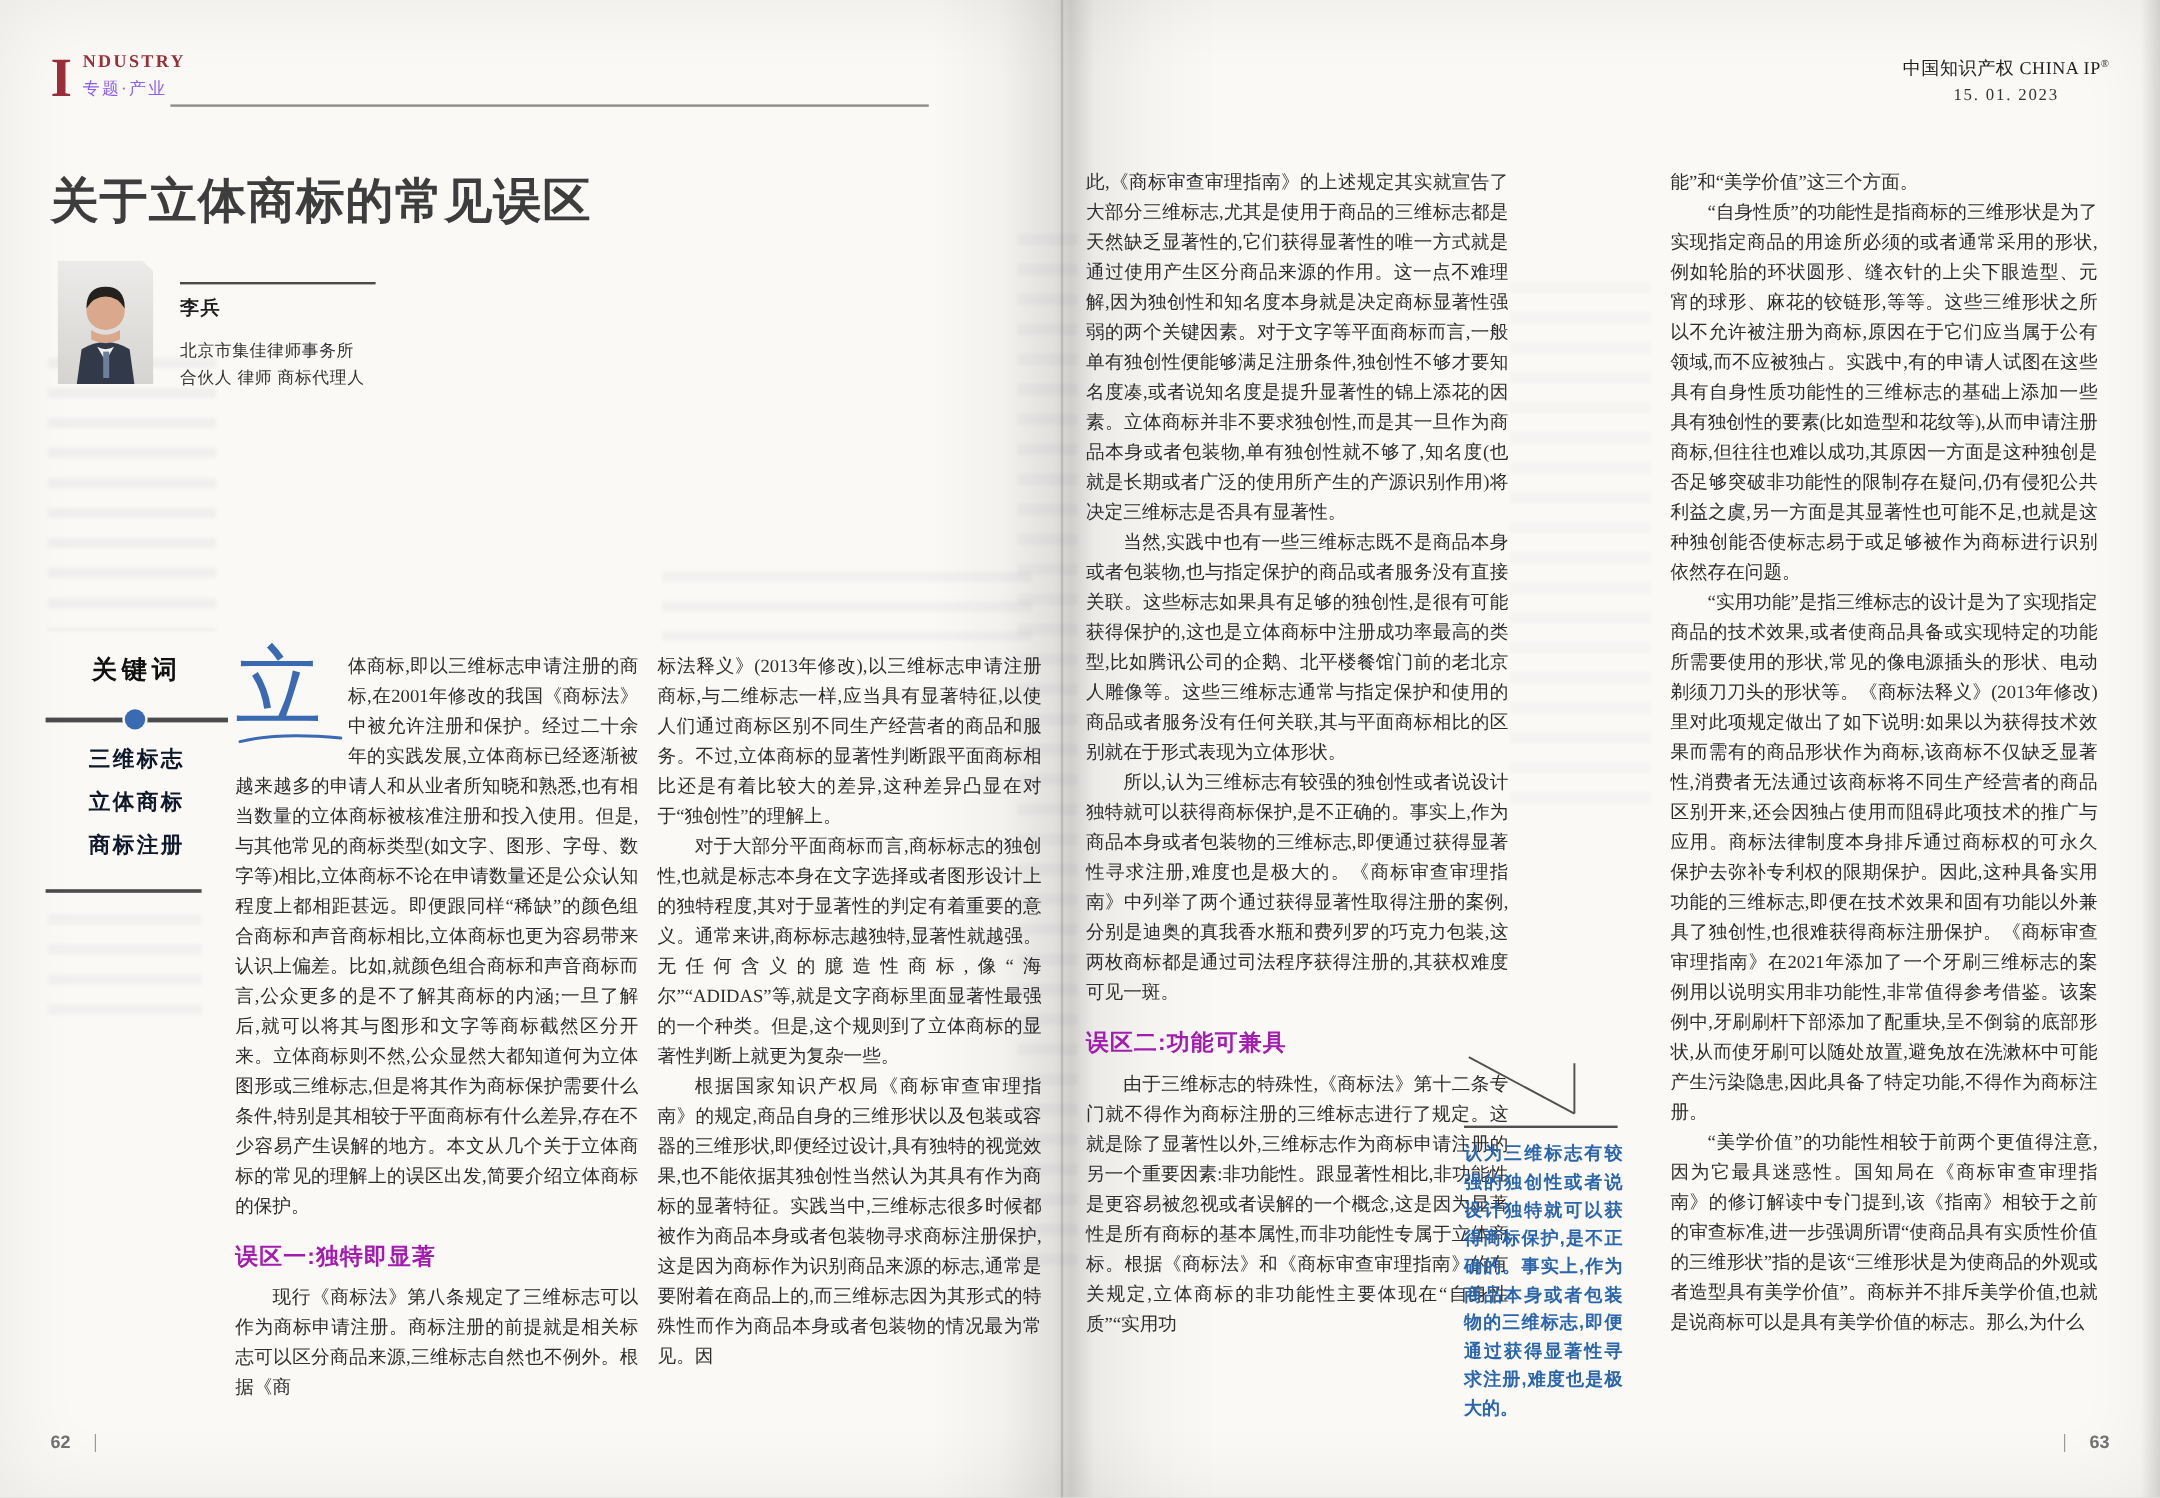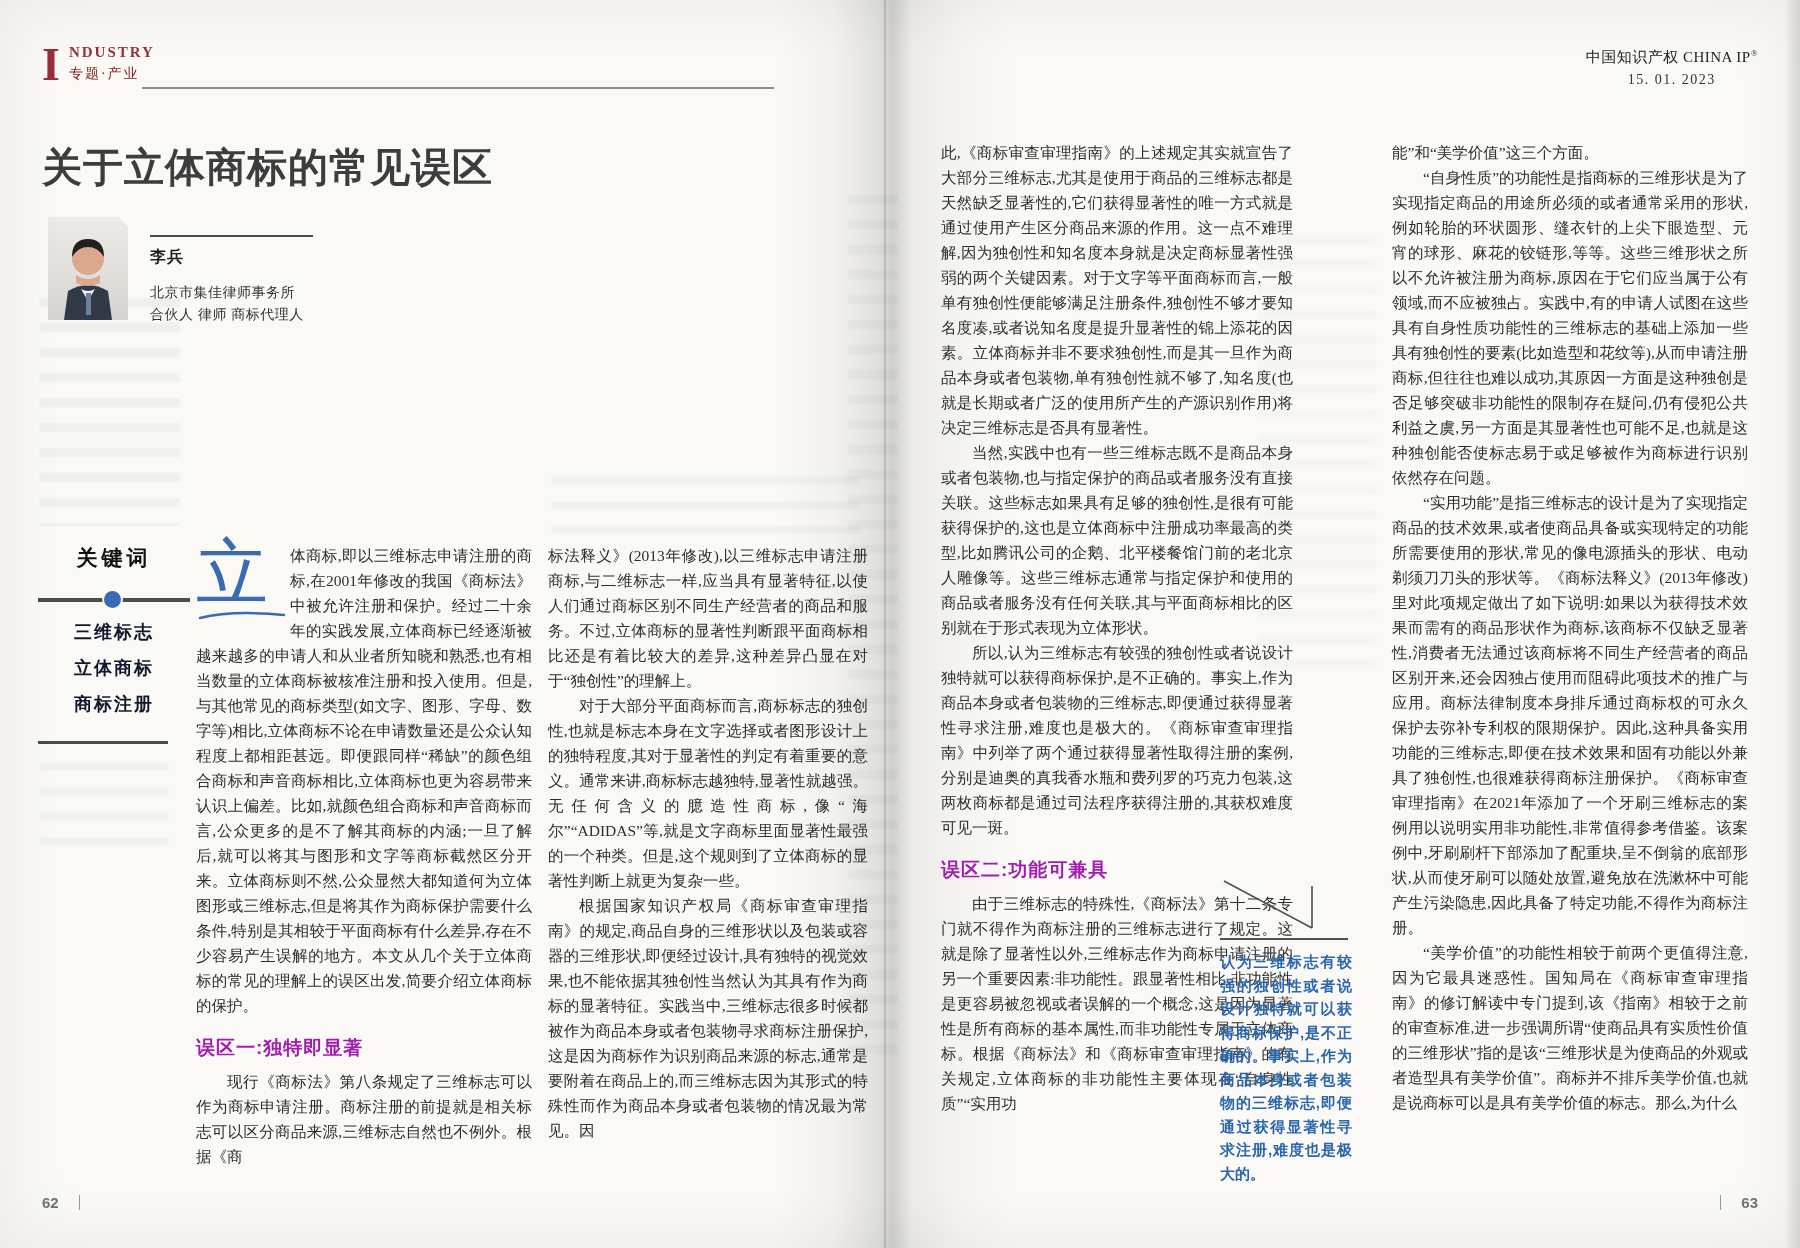--- a/index.html
+++ b/index.html
@@ -13,21 +13,21 @@
         rgba(0,0,0,0.17) 49%,rgba(0,0,0,0.06) 57%,rgba(0,0,0,0.02) 78%,rgba(0,0,0,0) 100%);}
   .fold-line{position:absolute;left:884px;top:0;width:2px;height:100%;background:rgba(60,55,50,0.18);}
   .edge-right{position:absolute;right:0;top:0;width:16px;height:100%;
         background:linear-gradient(270deg,rgba(0,0,0,0.12),rgba(0,0,0,0));}
   .ghost{position:absolute;pointer-events:none;filter:blur(1.3px);
         background:repeating-linear-gradient(180deg,rgba(110,112,132,0.07) 0 9px,rgba(0,0,0,0) 9px 25px);}
   
   .masthead{position:absolute;left:42px;top:44px;display:flex;gap:9px;align-items:flex-start;}
   .masthead-i{font-size:46px;line-height:0.92;font-weight:700;color:#9a2f3a;font-family:"Liberation Serif",serif;}
   .masthead-word{font-size:15px;letter-spacing:2px;color:#9a2f3a;font-weight:600;}
-  .masthead-sub{font-size:14px;letter-spacing:2px;color:#7f1d1d;margin-top:4px;}
+  .masthead-sub{font-size:14px;letter-spacing:2px;color:#8b5cf6;margin-top:4px;}
   .header-rule{position:absolute;left:142px;top:87px;width:632px;height:1.5px;background:#8f8e8c;}
   .article-title{position:absolute;left:42px;top:140px;font-family:"Liberation Sans","DejaVu Sans",sans-serif;
         font-weight:800;font-size:40px;letter-spacing:1px;color:#3d3d3d;}
   
   .author-photo{position:absolute;left:48px;top:217px;width:80px;height:103px;
         clip-path:polygon(0 0,88% 0,100% 9%,100% 100%,0 100%);box-shadow:0 0 0 1px rgba(0,0,0,0.08);}
   .author-divider{position:absolute;left:150px;top:235px;width:163px;height:1.5px;background:#4a4a4a;}
   .author-name{position:absolute;left:150px;top:247px;font-family:"Liberation Sans",sans-serif;
         font-weight:700;font-size:16px;color:#1e1e1e;letter-spacing:1px;}
   .author-org{position:absolute;left:150px;top:284px;font-family:"Liberation Sans",sans-serif;
@@ -44,21 +44,21 @@
         font-size:18px;letter-spacing:2px;color:#0f172a;}
   .kw-rule-bottom{position:absolute;left:38px;top:741px;width:130px;height:3px;background:#4c4c4c;}
   
   .col{position:absolute;text-align:justify;font-size:15.5px;line-height:25px;color:#2d2d2d;}
   .col p{margin:0;text-indent:2em;}
   .col p.noindent{text-indent:0;}
   .col h3{margin:17px 0 9px;font-family:"Liberation Sans","DejaVu Sans",sans-serif;
         font-size:19px;font-weight:800;color:#a21caf;letter-spacing:1px;text-indent:0;}
   #col1{left:196px;top:543px;width:336px;}
   #col2{left:548px;top:543px;width:320px;}
-  #colA{left:905px;top:140px;width:352px;margin-left:36px;}
+  #colA{left:905px;top:140px;width:352px;}
   #colB{left:1392px;top:140px;width:356px;}
   .dropcap-box{float:left;width:94px;height:76px;position:relative;}
   .dropcap-char{position:absolute;left:0;top:-6px;font-size:72px;line-height:1;color:#3a6ab2;
         font-family:"Liberation Serif",serif;}
   .dropcap-swoosh{position:absolute;left:2px;bottom:-2px;}
   
   .pullquote{position:absolute;left:1220px;top:878px;width:132px;}
   .pq-arrow{display:block;}
   .pq-rule{width:128px;height:2px;background:#4f4f4f;margin:6px 0 10px;}
   .pq-text{font-family:"Liberation Sans","DejaVu Sans",sans-serif;font-weight:700;

